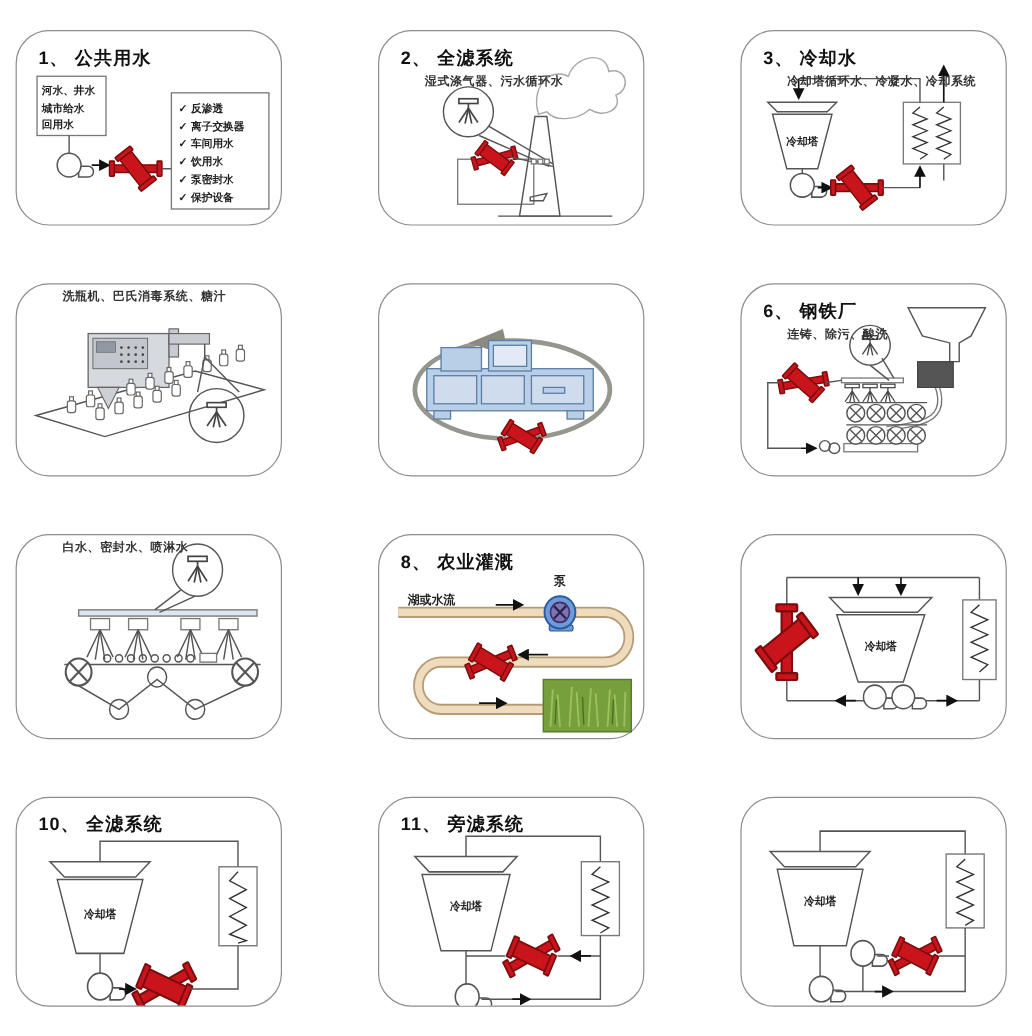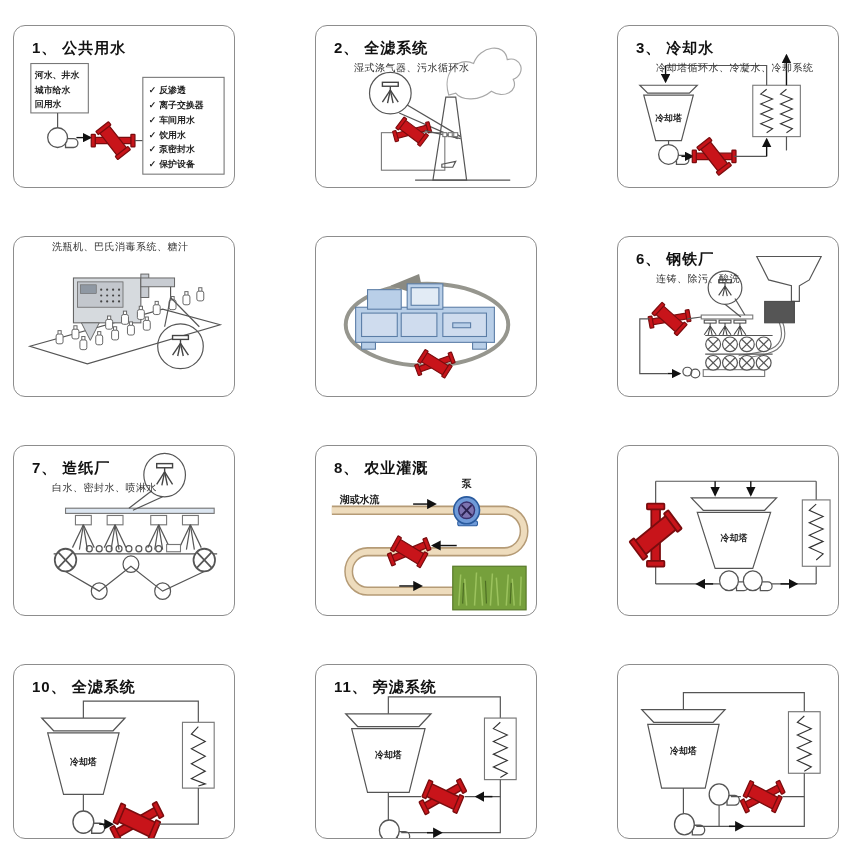--- a/index.html
+++ b/index.html
@@ -1,22 +1,22 @@
 <!DOCTYPE html>
 <html><head>
 <meta charset="utf-8">
 <style>
   html,body{margin:0;padding:0;background:#fff;}
   body{width:860px;height:863px;font-family:"Liberation Sans",sans-serif;overflow:hidden;}
   .grid{display:grid;grid-template-columns:repeat(3,222px);grid-template-rows:163px 161px 171px 175px;
         column-gap:80px;row-gap:48px;padding:25px 0 0 13px;}
-  .panel{position:relative;border:1.4px solid #8d8d8d;border-radius:12px;background:#fff;}
+  .panel{position:relative;border:1.4px solid #8d8d8d;border-radius:28px;background:#fff;}
   .ptitle{position:relative;z-index:2;padding:13px 0 0 18px;font-size:15px;font-weight:700;color:#111;letter-spacing:1px;}
   .ptitle .pnum{margin-right:5px;}
-  .psub{position:relative;z-index:2;padding:3px 0 0 38px;font-size:10px;font-weight:400;color:#333;letter-spacing:0.5px;}
+  .psub{position:relative;z-index:2;padding:3px 0 0 38px;font-size:10px;font-weight:700;color:#333;letter-spacing:0.5px;}
   .panel svg.diag{position:absolute;left:0;top:0;width:100%;height:100%;z-index:1;}
   svg text{font-family:"Liberation Sans",sans-serif;fill:#222;font-weight:700;}
   .t9{font-size:9px;} .t10{font-size:10px;}
   .ln{stroke:#555;stroke-width:1.2;fill:none;}
   .box{stroke:#777;stroke-width:1.1;fill:#fff;}
   .arr{stroke:#111;stroke-width:1.4;fill:none;marker-end:url(#ah);}
   .zig{stroke:#333;stroke-width:1.1;fill:none;}
 </style>
 </head>
 <body>
@@ -250,21 +250,20 @@
         <line class="ln" x1="88" y1="120" x2="156" y2="120"></line>
         <use href="#sym-roller" transform="translate(96,129)"></use>
           <use href="#sym-roller" transform="translate(113,129)"></use>
         <use href="#sym-roller" transform="translate(130,129)"></use>
           <use href="#sym-roller" transform="translate(147,129)"></use>
       </g>
     </svg>
   </div>
 
   <div class="panel">
-    <div class="ptitle"><span class="pnum">7、</span><span>造纸厂</span></div>
     <div class="psub">白水、密封水、喷淋水</div>
     <svg class="diag" viewBox="0 0 222 163" preserveAspectRatio="none">
       <rect x="52" y="60" width="150" height="5" fill="#dce6f1" stroke="#777" stroke-width="1.1"></rect>
       <g class="ln">
         <rect class="box" x="62" y="67" width="16" height="9"></rect>
         <line x1="70" y1="76" x2="59" y2="98"></line>
           <line x1="70" y1="76" x2="66" y2="100"></line>
           <line x1="70" y1="76" x2="74" y2="100"></line>
           <line x1="70" y1="76" x2="81" y2="98"></line>
         <rect class="box" x="94" y="67" width="16" height="9"></rect>

